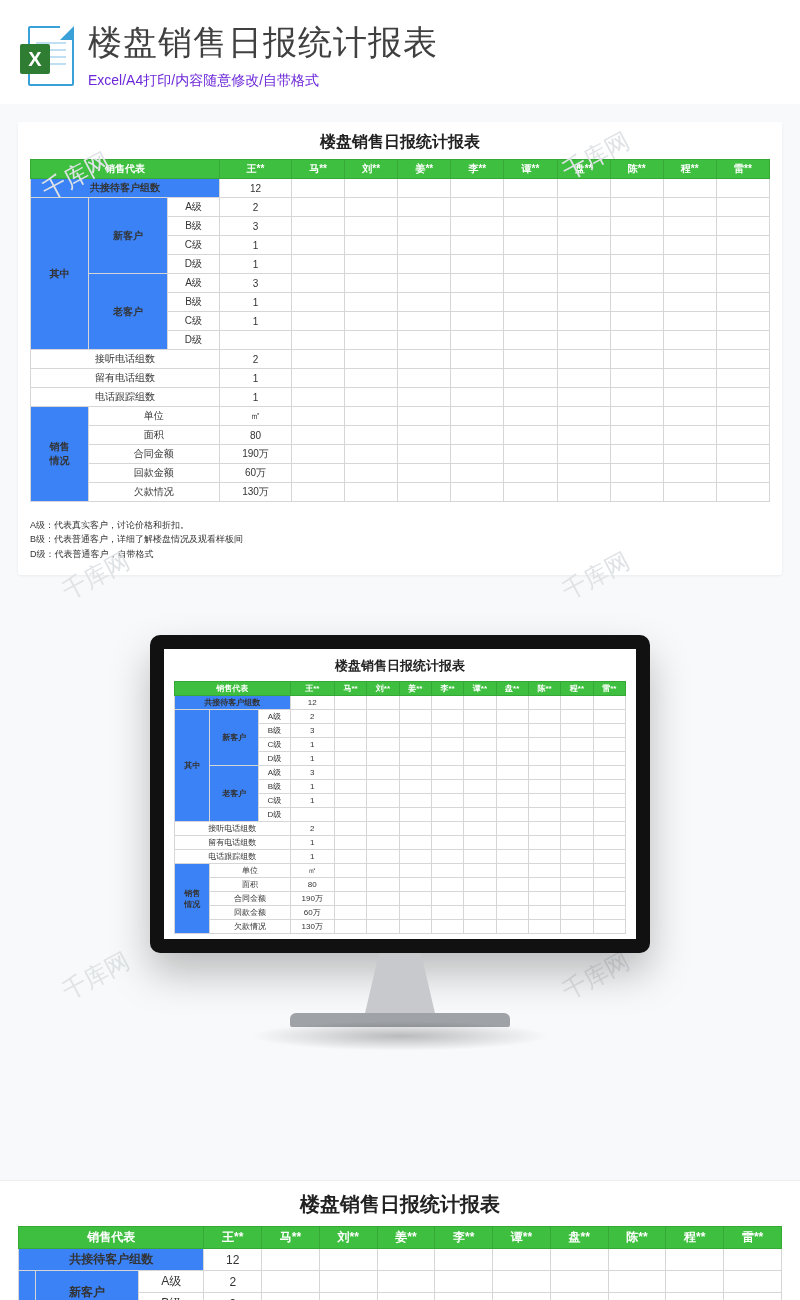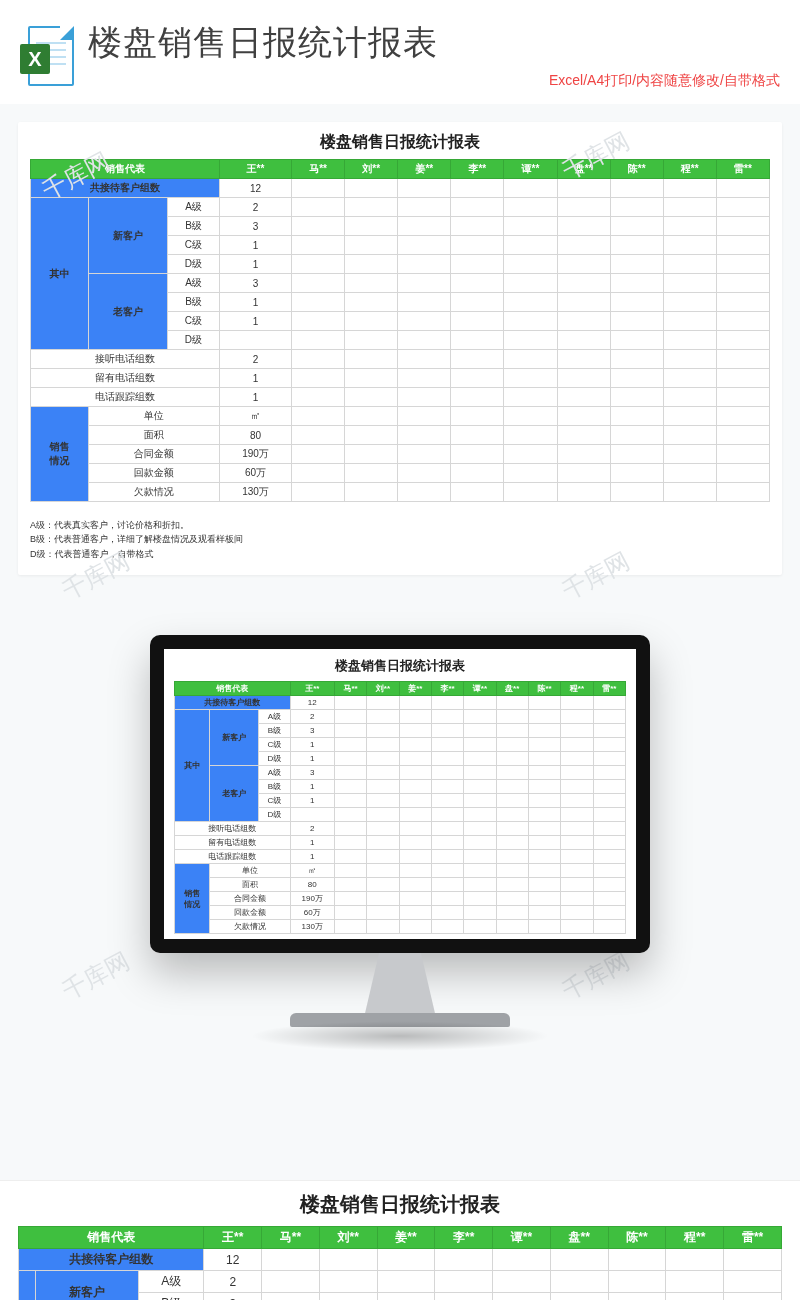--- a/index.html
+++ b/index.html
@@ -55,24 +55,23 @@
     border-radius:2px;
   }
   .title-block { flex:1; }
   .title-block h1 {
     font-size: 34px;
     color:#404040;
     font-weight: 500;
     letter-spacing: 1px;
   }
   .title-block .sub {
-    color:#ef4444;
+    color:#6d28d9;
     font-size: 14px;
     margin-top: 6px;
-    text-align: right;
   }
   
   .preview-card {
     background:#fff;
     margin: 18px 18px 0 18px;
     border-radius: 2px;
     padding: 10px 12px 14px 12px;
     box-shadow: 0 1px 3px rgba(0,0,0,0.06);
   }
   .report-title {

